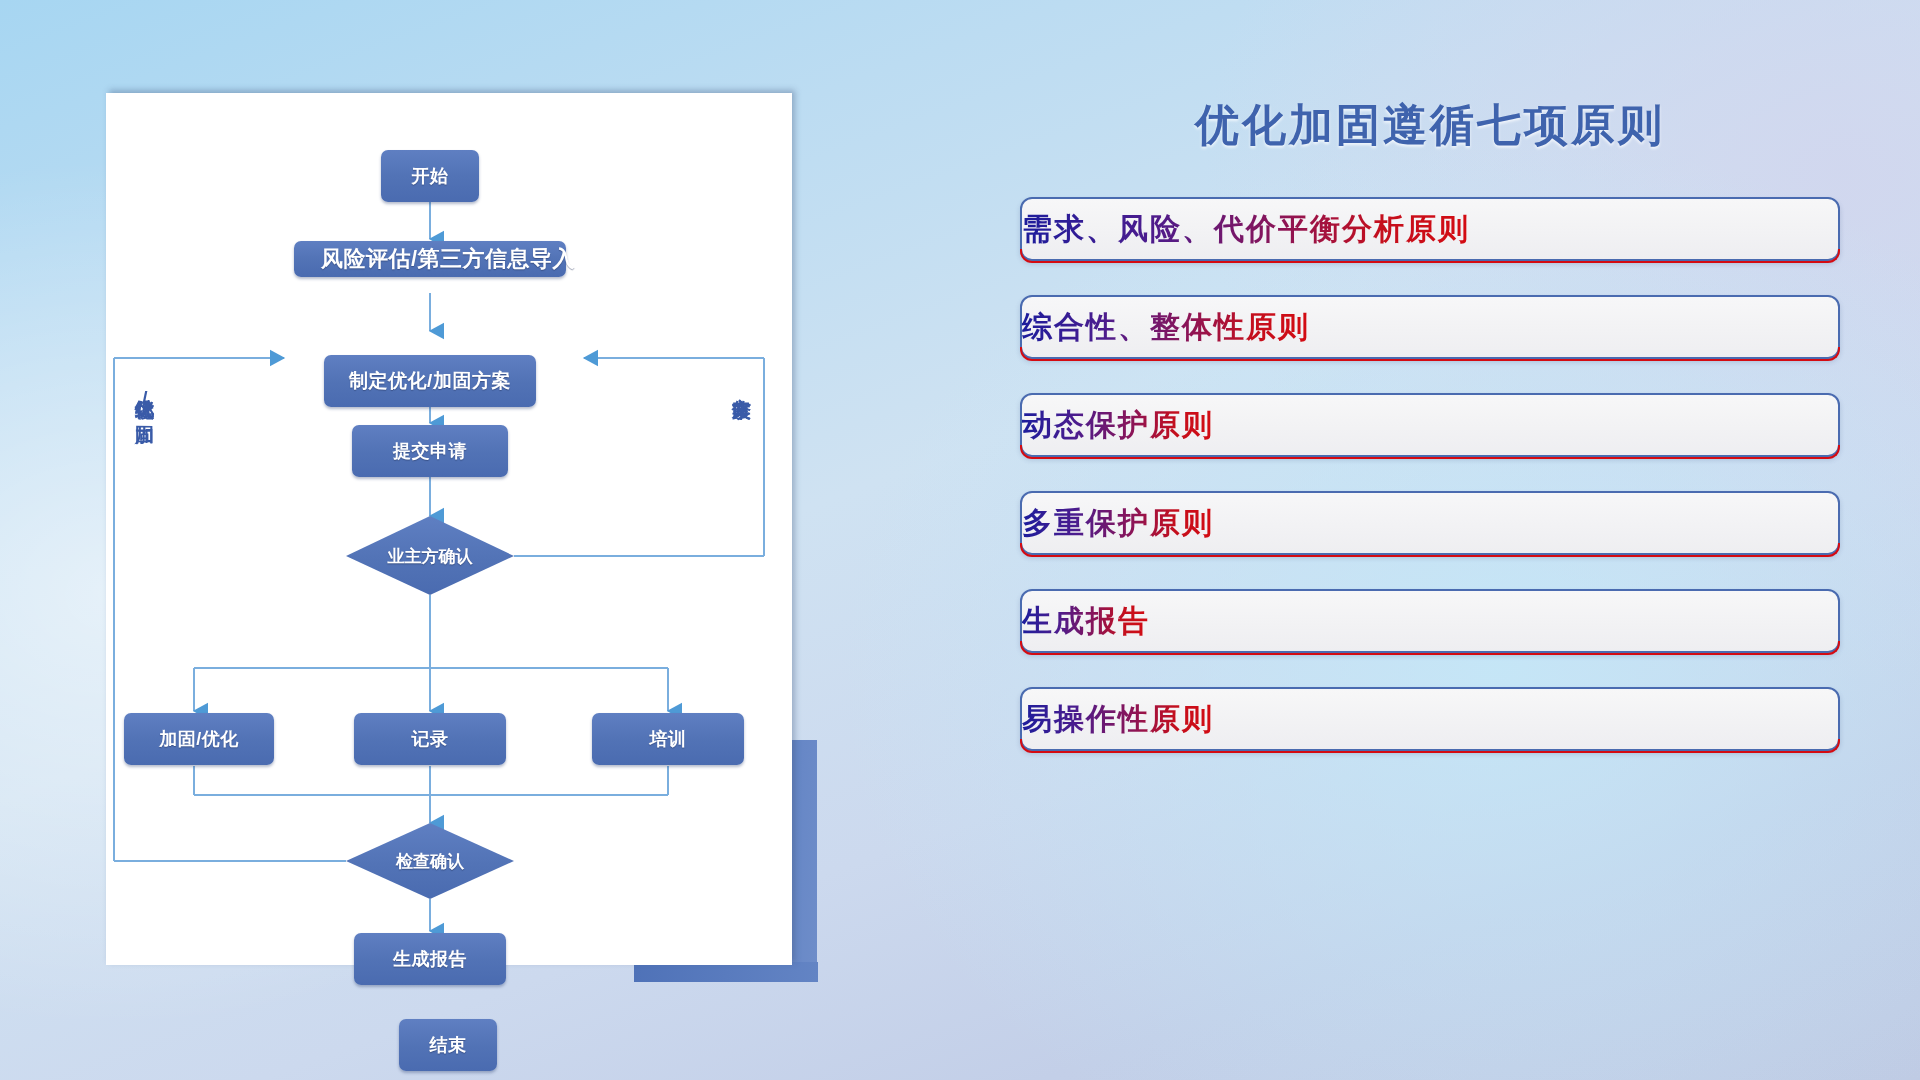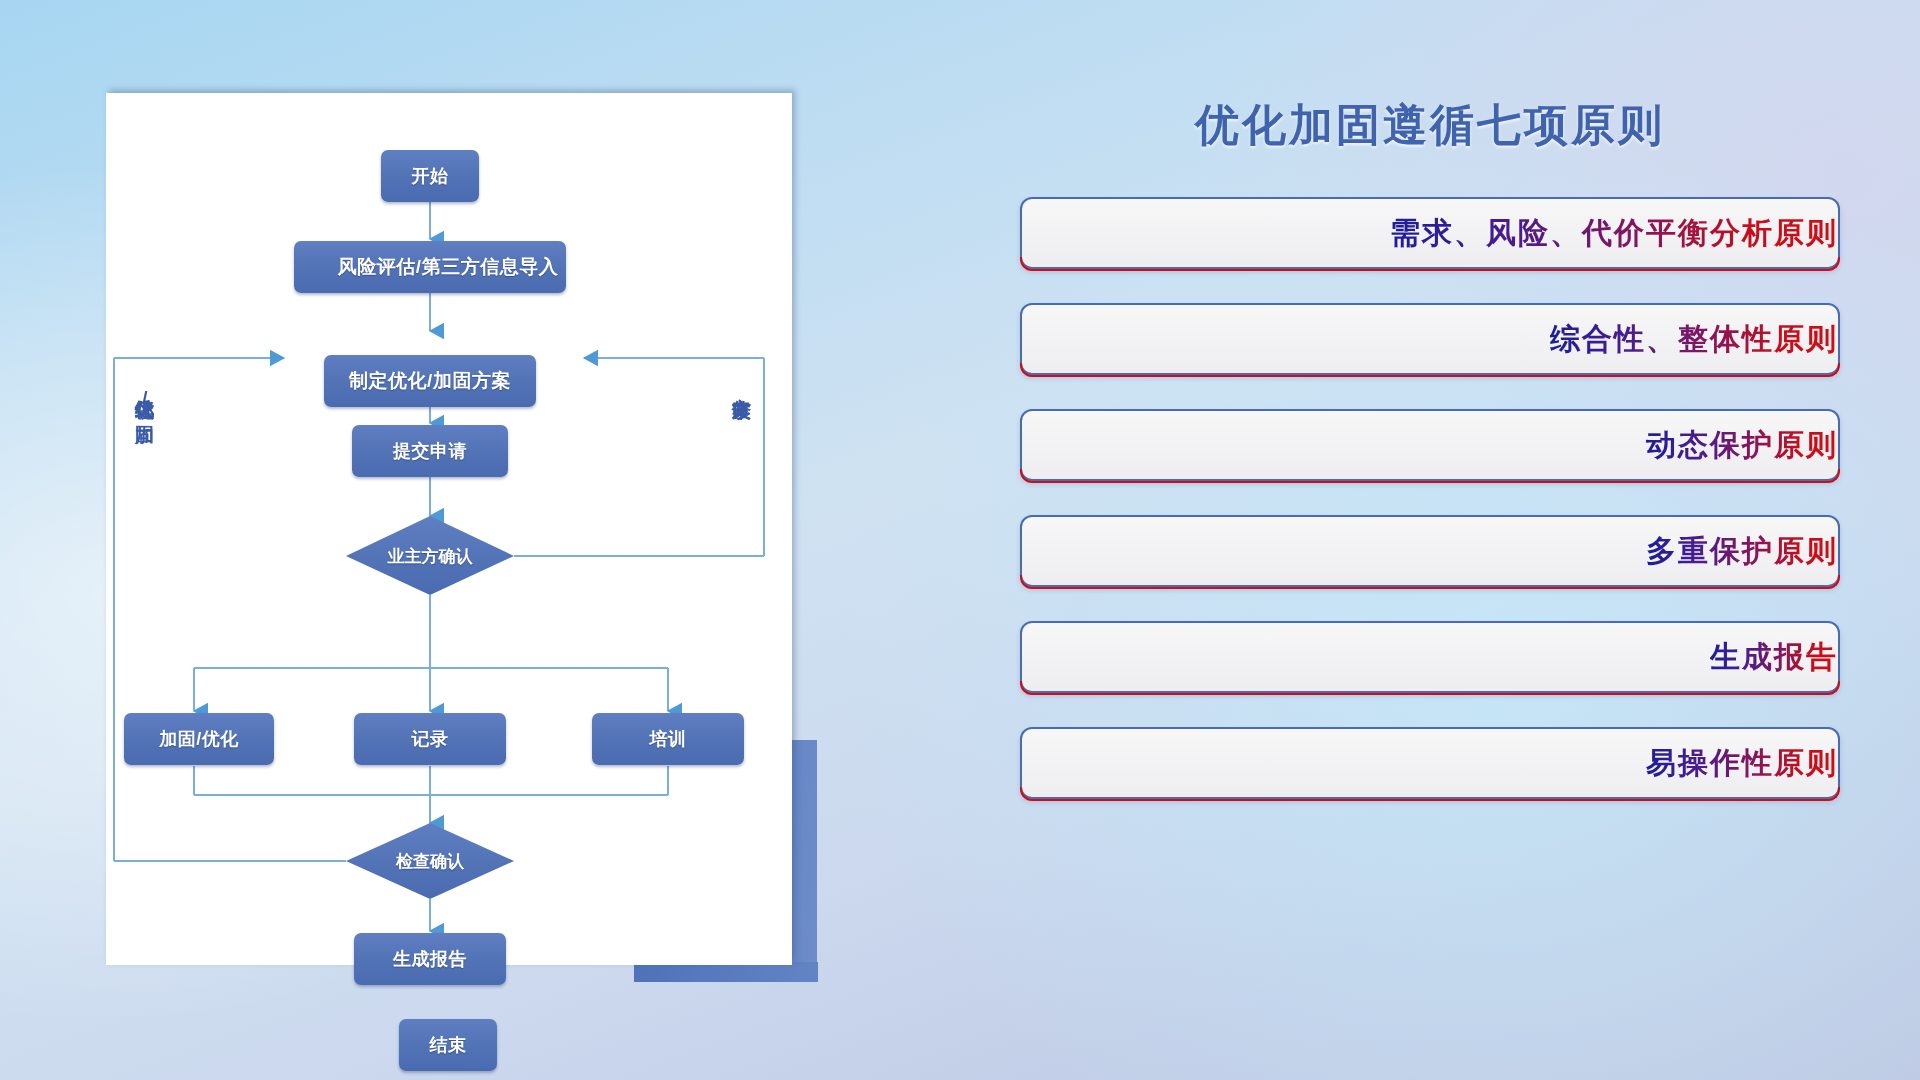--- a/index.html
+++ b/index.html
@@ -78,23 +78,23 @@
   #principles-title {
     font-size: 44px; font-weight: bold;
     color: #3f63ad;
     letter-spacing: 3px;
     text-align: center;
     text-shadow: 0 2px 3px rgba(255,255,255,0.75);
     margin-bottom: 42px;
   }
   .principle-card {
     position: relative;
-    height: 72px;
+    height: 64px;
     margin-bottom: 34px;
-    display: flex; align-items: center; justify-content: flex-end;
+    display: flex; align-items: center; justify-content: flex-start;
     background: linear-gradient(180deg, #f7f7f8 0%, #f2f2f4 55%, #eeeef1 100%);
     border-radius: 12px;
     border: 2px solid #4a6bb0;
     box-shadow: 0 3px 5px rgba(60,80,130,0.22);
   }
   .principle-card::after {
     content: "";
     position: absolute;
     left: -2px; right: -2px; bottom: -4px;
     height: 12px;
@@ -176,21 +176,21 @@
     </g>
 
     <polygon points="324,423 408,463 324,502 240,463" fill="url(#diamondGrad)"></polygon>
     <polygon points="324,730 408,768 324,806 240,768" fill="url(#diamondGrad)"></polygon>
   </svg>
 
   <div class="flow-node" style="left:275px; top:57px; width:98px; height:52px; font-size:18px;">
     <span>开始</span>
   </div>
 
-  <div class="flow-node" style="left:188px; top:148px; width:272px; height:52px; font-size:19px;padding-left:36px;">
+  <div class="flow-node" style="left:188px; top:148px; width:272px; height:36px; font-size:22px;padding-left:36px;">
     <span>风险评估/第三方信息导入</span>
   </div>
 
   <div class="flow-node" style="left:218px; top:240px; width:212px; height:52px; font-size:19px;margin-top:22px;">
     <span>制定优化/加固方案</span>
   </div>
 
   <div class="flow-node" style="left:246px; top:332px; width:156px; height:52px; font-size:18px;text-align:center;">
     <span>提交申请</span>
   </div>

